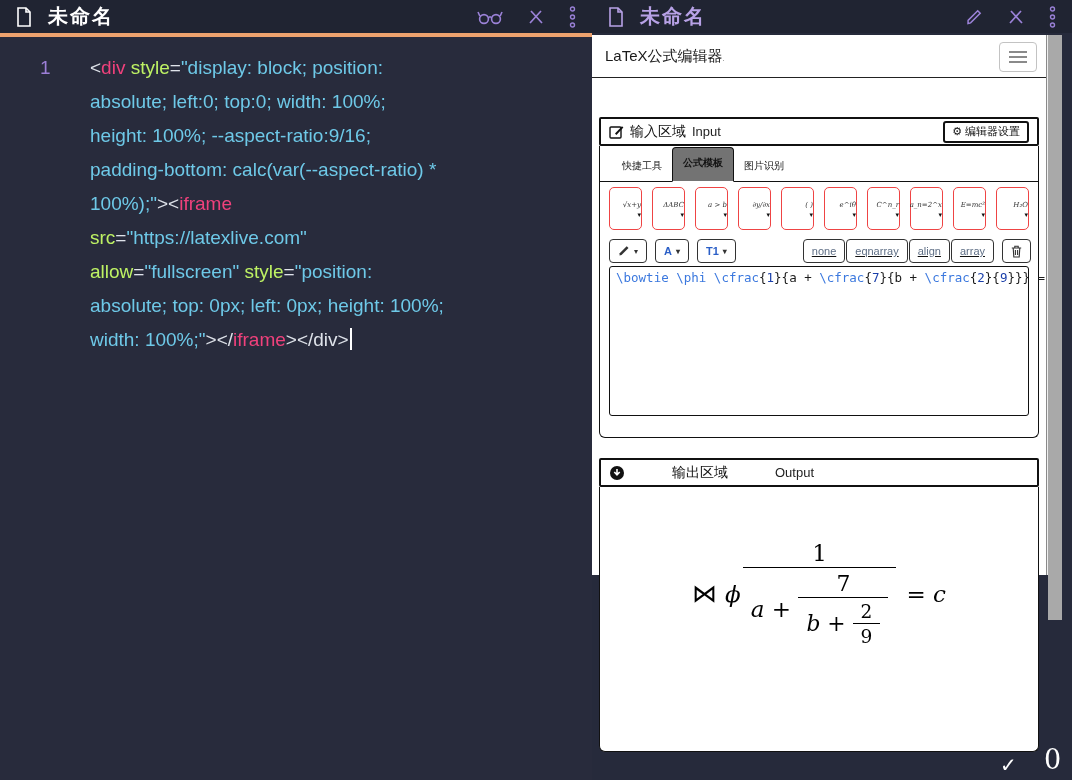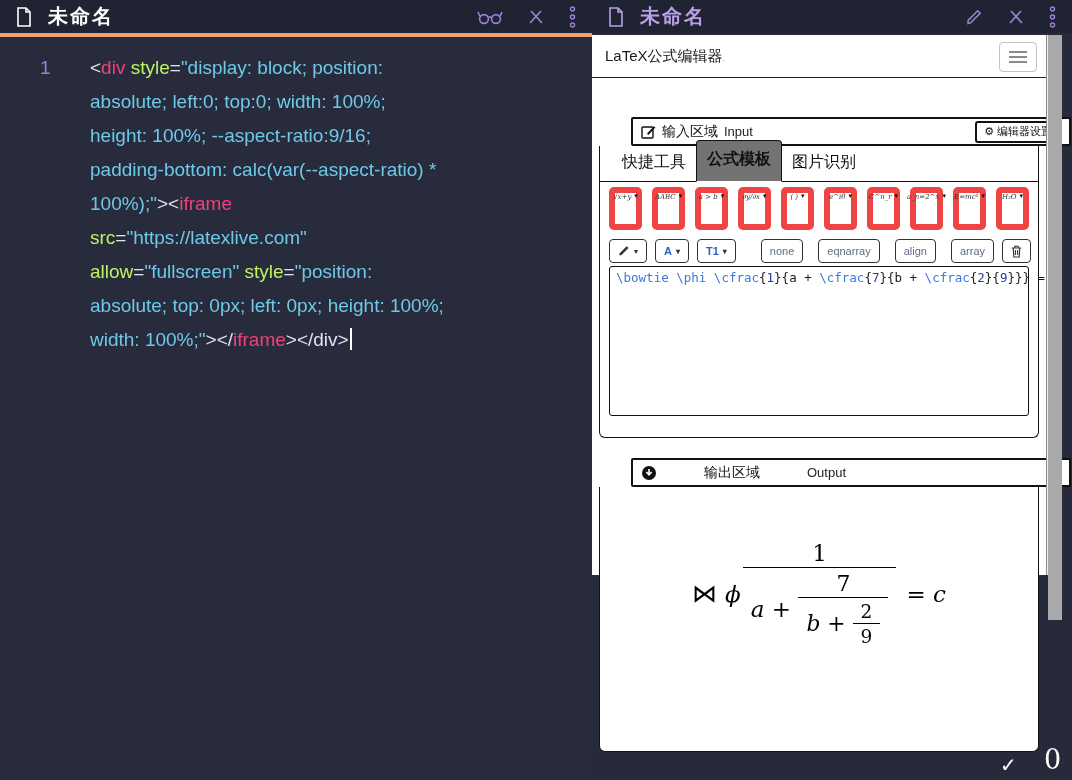--- a/index.html
+++ b/index.html
@@ -42,57 +42,57 @@
   #panel-thumb { position:absolute; left:1px; top:0; width:14px; height:585px; background:#a9a9a9; }
 
   #ed-title-row { position:absolute; left:0; top:0; width:454px; height:43px; border-bottom:1px solid #222; }
   #ed-title { position:absolute; left:13px; top:12px; font-size:15px; color:#1a1a1a; }
   #ed-title-suffix { font-size:8px; color:#666; }
   #menu-btn { position:absolute; right:9px; top:7px; width:38px; height:30px; border:1px solid #c3c3c3; border-radius:4px;
               display:flex; flex-direction:column; align-items:center; justify-content:center; gap:3px; background:#fff; cursor:pointer; }
   #menu-btn i { display:block; width:18px; height:2px; background:#8a8a8a; }
 
   .sec-head { position:absolute; left:7px; width:440px; height:29px; border:2px solid #111; background:#fff;
-              display:flex; align-items:center; padding:0 8px; border-radius:2px;margin-left:32px; }
+              display:flex; align-items:center; padding:0 8px; border-radius:2px; }
   .sec-head .zh { font-size:14px; margin:0 6px 0 6px; }
   .sec-head .en { font-size:13px; color:#222; }
   #sec1-head { top:82px; }
   #sec2-head { top:423px;gap:41px; }
 
   #settings-btn { margin-left:auto; border:2px solid #111; border-radius:3px; height:22px; padding:0 7px;
                   font-size:11px; display:flex; align-items:center; gap:3px; background:#fff; cursor:pointer; }
   #settings-btn .gear { font-size:11px; }
 
   .sec-body { position:absolute; left:7px; width:440px; border:1px solid #111; border-top:none;
               border-radius:0 0 6px 6px; background:#fff; }
   #sec1-body { top:111px; height:292px; }
   #sec2-body { top:452px; height:265px; }
 
   
   #tabs { position:absolute; left:0; top:5px; width:100%; height:31px; border-bottom:1px solid #111;
           display:flex; align-items:flex-end; padding-left:12px; }
-  .tab { font-size:16px; padding:8px 10px; cursor:pointer; color:#111; }
+  .tab { font-size:10px; padding:8px 10px; cursor:pointer; color:#111; }
   .tab.active { border:1.5px solid #111; border-bottom:1.5px solid #fff; border-radius:4px 4px 0 0;
                 margin-bottom:-1px; background:#737373; padding-bottom:11px;font-weight:bold; }
 
   
   #tpl-row { position:absolute; left:9px; top:41px; display:flex; gap:10px; }
-  .tpl-btn { width:33px; height:43px; border:6px solid #ef4444; border-radius:5px; background:#fff; cursor:pointer;
-             display:flex; flex-direction:row; align-items:flex-start; justify-content:center; gap:3px; }
+  .tpl-btn { width:33px; height:43px; border:1px solid #ef4444; border-radius:5px; background:#fff; cursor:pointer;
+             display:flex; flex-direction:column; align-items:flex-end; justify-content:center; gap:3px; }
   .tpl-glyph { font-family:"DejaVu Serif", serif; font-style:italic; font-size:7px; color:#333; white-space:nowrap; }
   .tpl-caret { font-size:7px; line-height:5px; color:#111; font-style:normal; }
 
   
   #fmt-row { position:absolute; left:9px; top:93px; width:422px; display:flex; align-items:center; gap:8px; }
   .btn { border:1.2px solid #333; border-radius:4px; height:24px; background:#fff; cursor:pointer;
          display:inline-flex; align-items:center; justify-content:center; gap:4px; font-size:11px; color:#5e6e85; padding:0 8px; }
   .btn .caret { font-size:8px; color:#333; }
   .btn.blue-label { color:#2b5fc7; font-weight:bold; }
   #fmt-spacer { flex:1; }
-  #env-group { display:flex; gap:15px; align-items:center; }
+  #env-group { display:flex; gap:1px; align-items:center;text-decoration:underline; }
 
   
   #latex-box { position:absolute; left:9px; top:120px; width:420px; height:150px; border:1.5px solid #111;
                border-radius:3px; background:#fff; padding:3px 6px; font-family:"DejaVu Sans Mono", monospace;
                font-size:12.5px; white-space:pre; cursor:text; }
   .lx-cmd { color:#3b78de; }
   .lx-num { color:#1a3faa; }
   .lx-pl  { color:#1a1a1a; }
 
   

